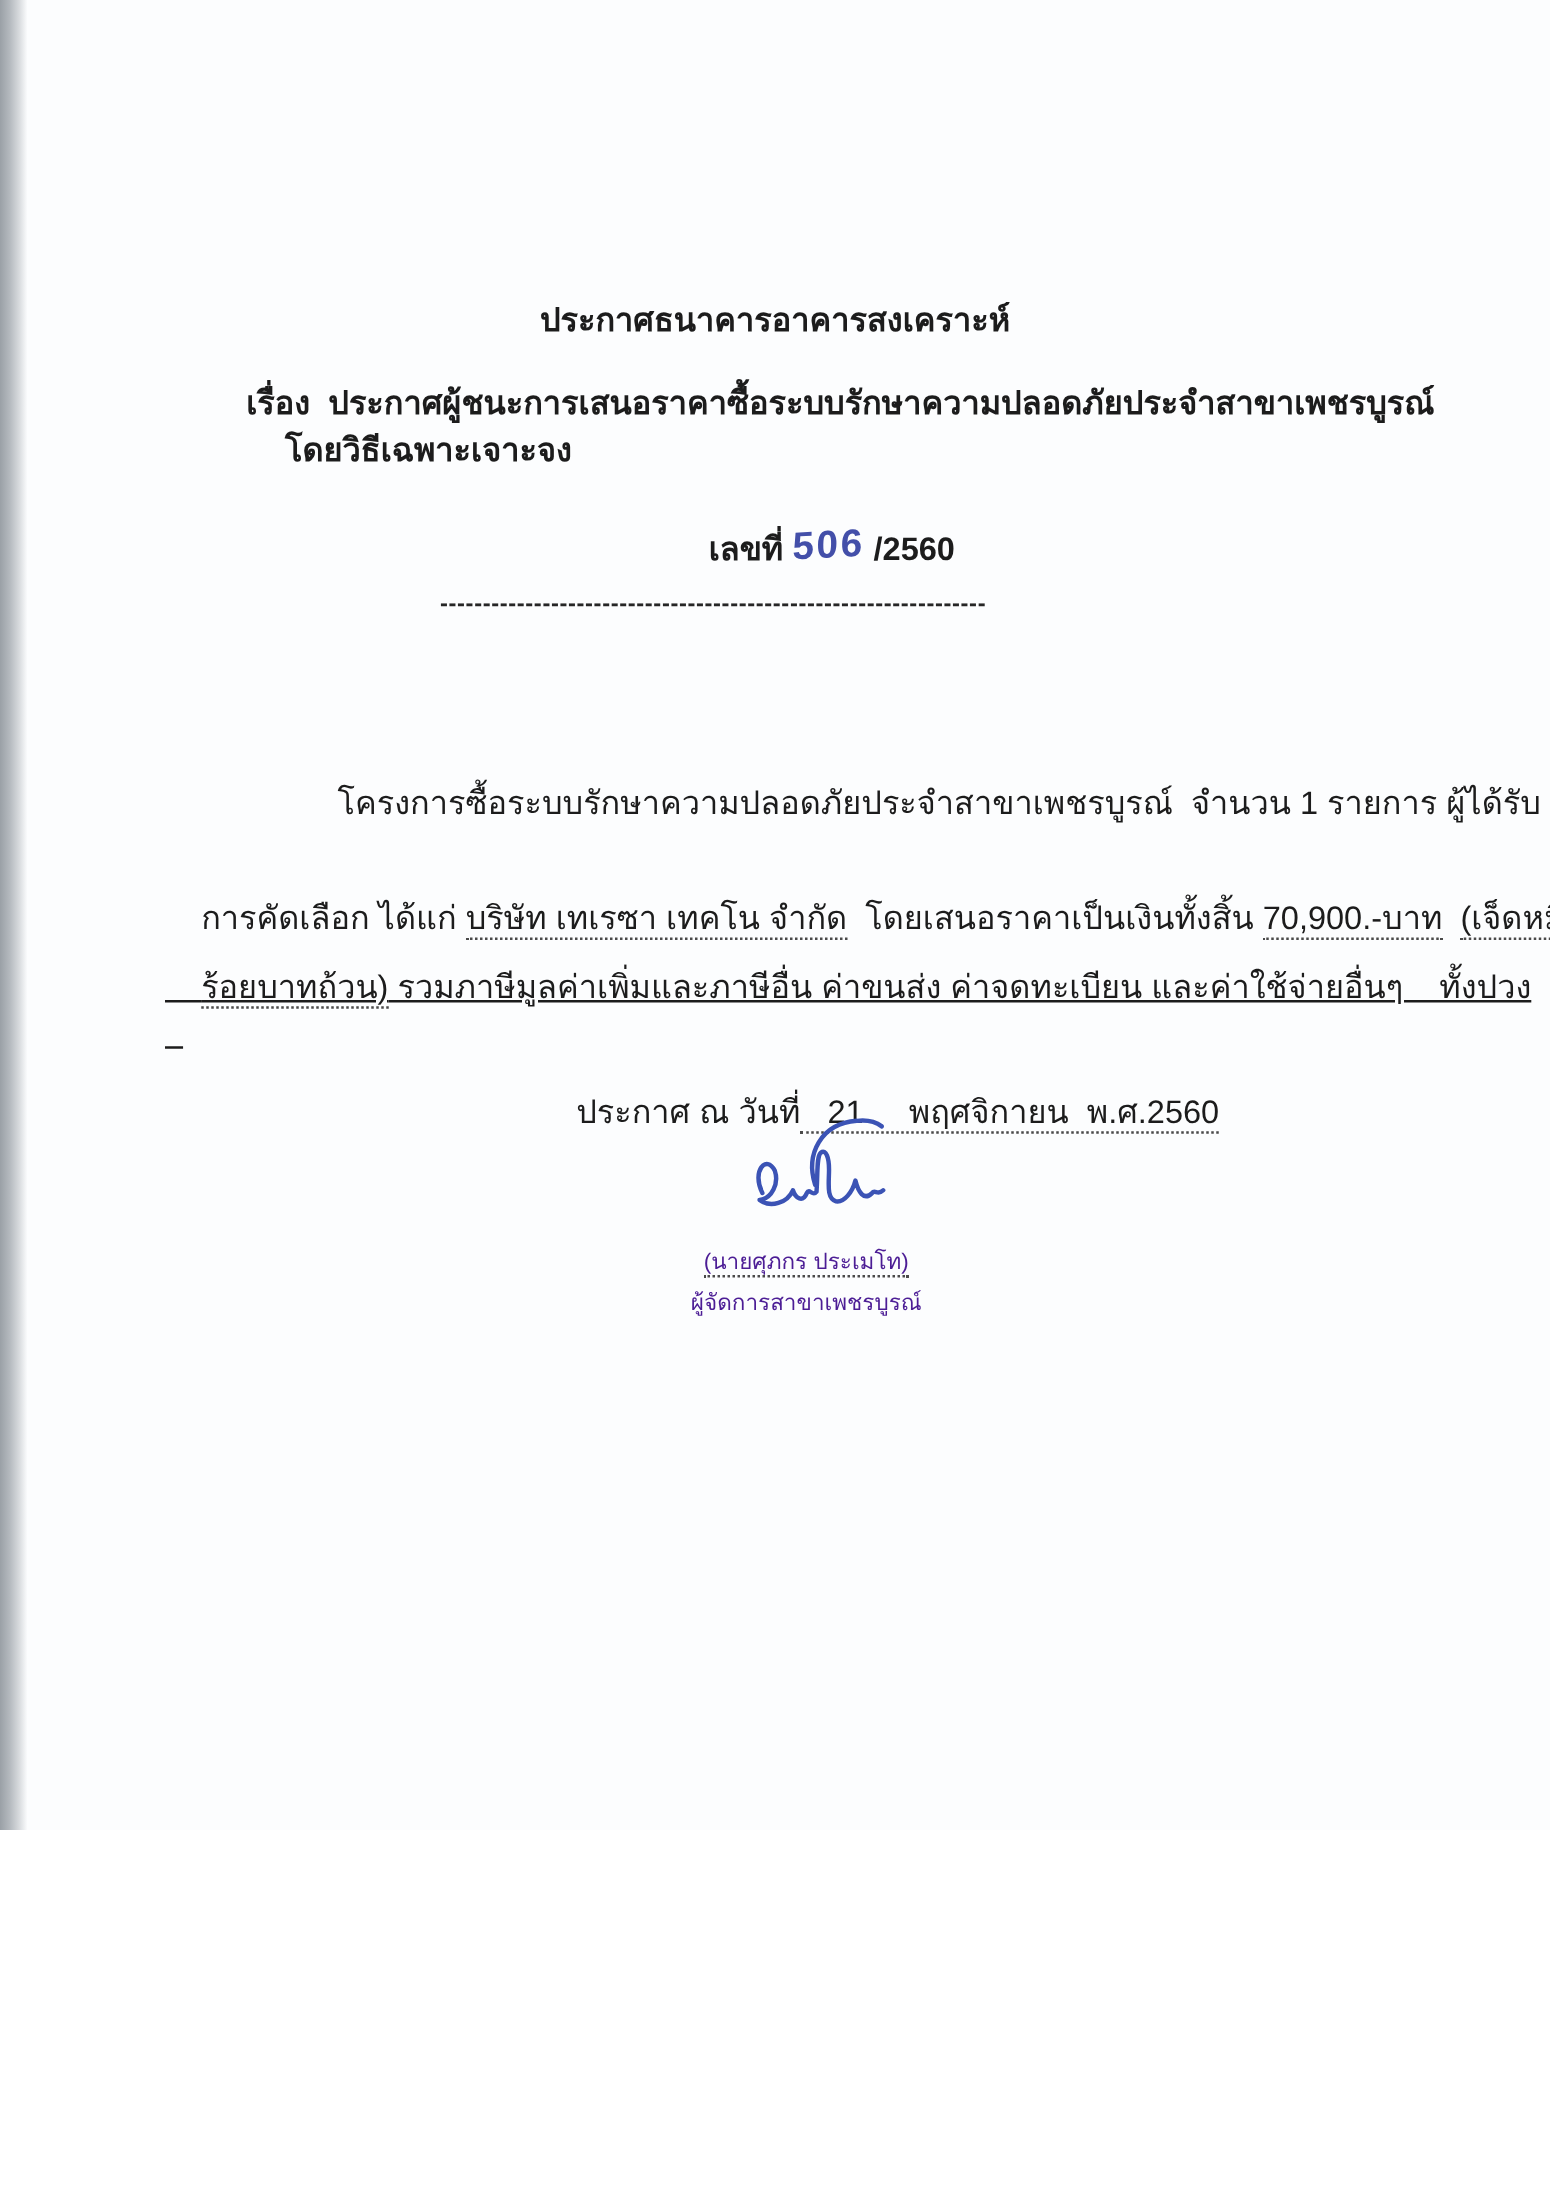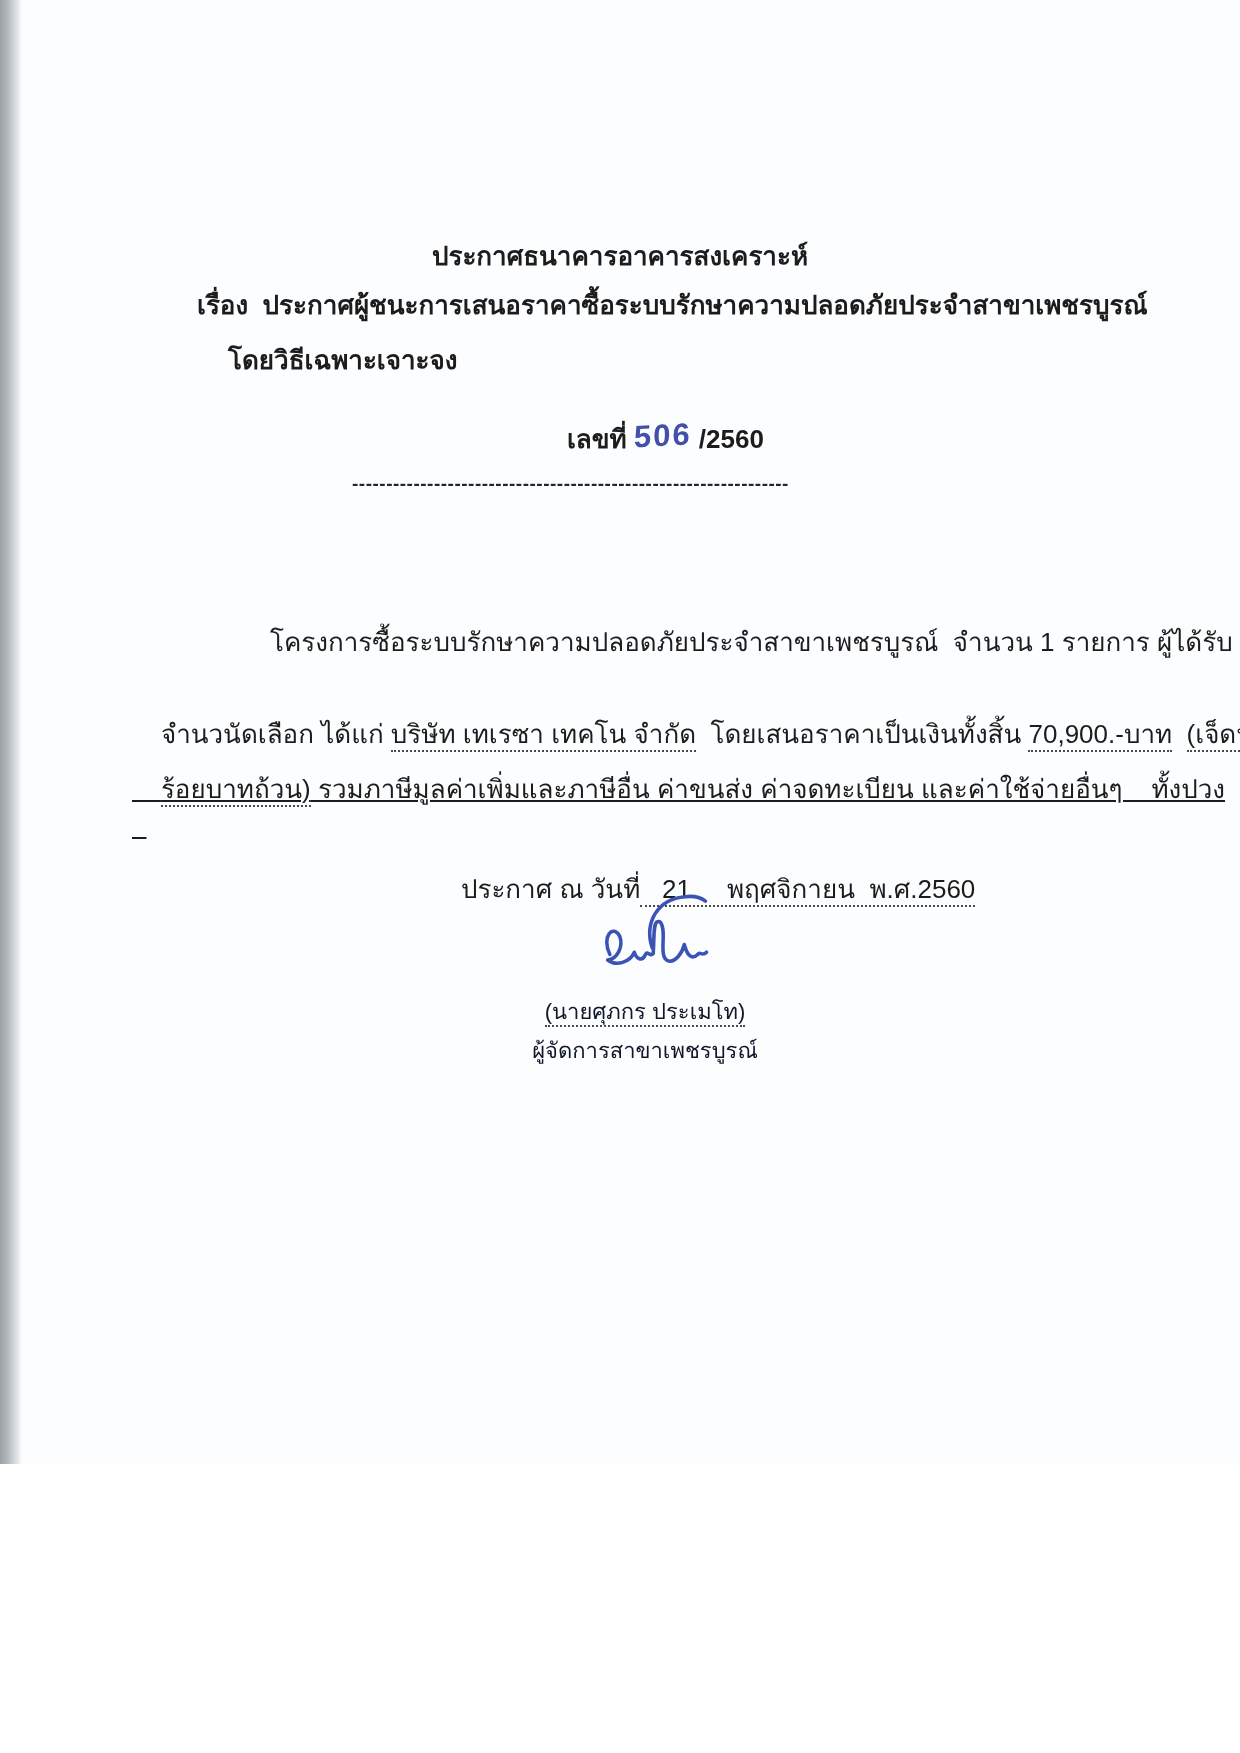--- a/index.html
+++ b/index.html
@@ -42,47 +42,47 @@
   }
   .sep {
     font-size: 19px;
     font-weight: 700;
     letter-spacing: 0.5px;
     color: #262626;
   }
   .sig-svg { position: absolute; left: 592px; top: 890px; width: 138px; height: 100px; }
   .sig-svg path { fill: none; stroke-width: 3.2; stroke-linecap: round; stroke-linejoin: round; }
   .sign-block { position: absolute; left: 455px; top: 994px; width: 380px; text-align: center; }
-  .sign-block .line { white-space: pre; color: #0f172a; font-size: 22px; }
+  .sign-block .line { white-space: pre; color: #4c1d95; font-size: 18px; }
   .sign-title { margin-top: 4px; }
 </style>
 </head>
 <body>
 
 <div class="page">
 
   <div class="scan-edge"></div>
 
   <div class="t bold center" style="left:140px; top:238px; width:960px;">ประกาศธนาคารอาคารสงเคราะห์</div>
 
-  <div class="t bold" style="left:197px; top:287px;">เรื่อง  ประกาศผู้ชนะการเสนอราคาซื้อระบบรักษาความปลอดภัยประจำสาขาเพชรบูรณ์</div>
+  <div class="t bold" style="left:197px; top:304px;">เรื่อง  ประกาศผู้ชนะการเสนอราคาซื้อระบบรักษาความปลอดภัยประจำสาขาเพชรบูรณ์</div>
 
   <div class="t bold" style="left:228px; top:342px;">โดยวิธีเฉพาะเจาะจง</div>
 
   <div class="t" style="left:538px; top:378px;">
     <span class="bold">เลขที่ </span><span class="handwritten-no">506</span><span class="bold"> /2560</span>
   </div>
 
   <div class="t sep" style="left:352px; top:470px;">----------------------------------------------------------------</div>
 
 
   <div class="t" style="left:270px; top:624px;">โครงการซื้อระบบรักษาความปลอดภัยประจำสาขาเพชรบูรณ์  จำนวน 1 รายการ ผู้ได้รับ</div>
 
   <div class="t" style="left:132px; top:678px;">
-    <span>จำนวนัดเลือก ได้แก่ </span><span class="dotted-u">บริษัท เทเรซา เทคโน จำกัด</span><span>  โดยเสนอราคาเป็นเงินทั้งสิ้น </span><span class="dotted-u">70,900.-บาท</span><span>  </span><span class="dotted-u">(เจ็ดหมื่นเก้า</span>
+    <span>การคัดเลือก ได้แก่ </span><span class="dotted-u">บริษัท เทเรซา เทคโน จำกัด</span><span>  โดยเสนอราคาเป็นเงินทั้งสิ้น </span><span class="dotted-u">70,900.-บาท</span><span>  </span><span class="dotted-u">(เจ็ดหมื่นเก้า</span>
   </div>
 
   <div class="t" style="left:132px; top:733px;text-decoration:underline;">
     <span class="dotted-u">ร้อยบาทถ้วน)</span><span> รวมภาษีมูลค่าเพิ่มและภาษีอื่น ค่าขนส่ง ค่าจดทะเบียน และค่าใช้จ่ายอื่นๆ    ทั้งปวง</span>
   </div>
 
   <div class="t" style="left:432px; top:833px;">
     <span>ประกาศ ณ วันที่</span><span class="dotted-u">   21     พฤศจิกายน  พ.ศ.2560</span>
   </div>
 

